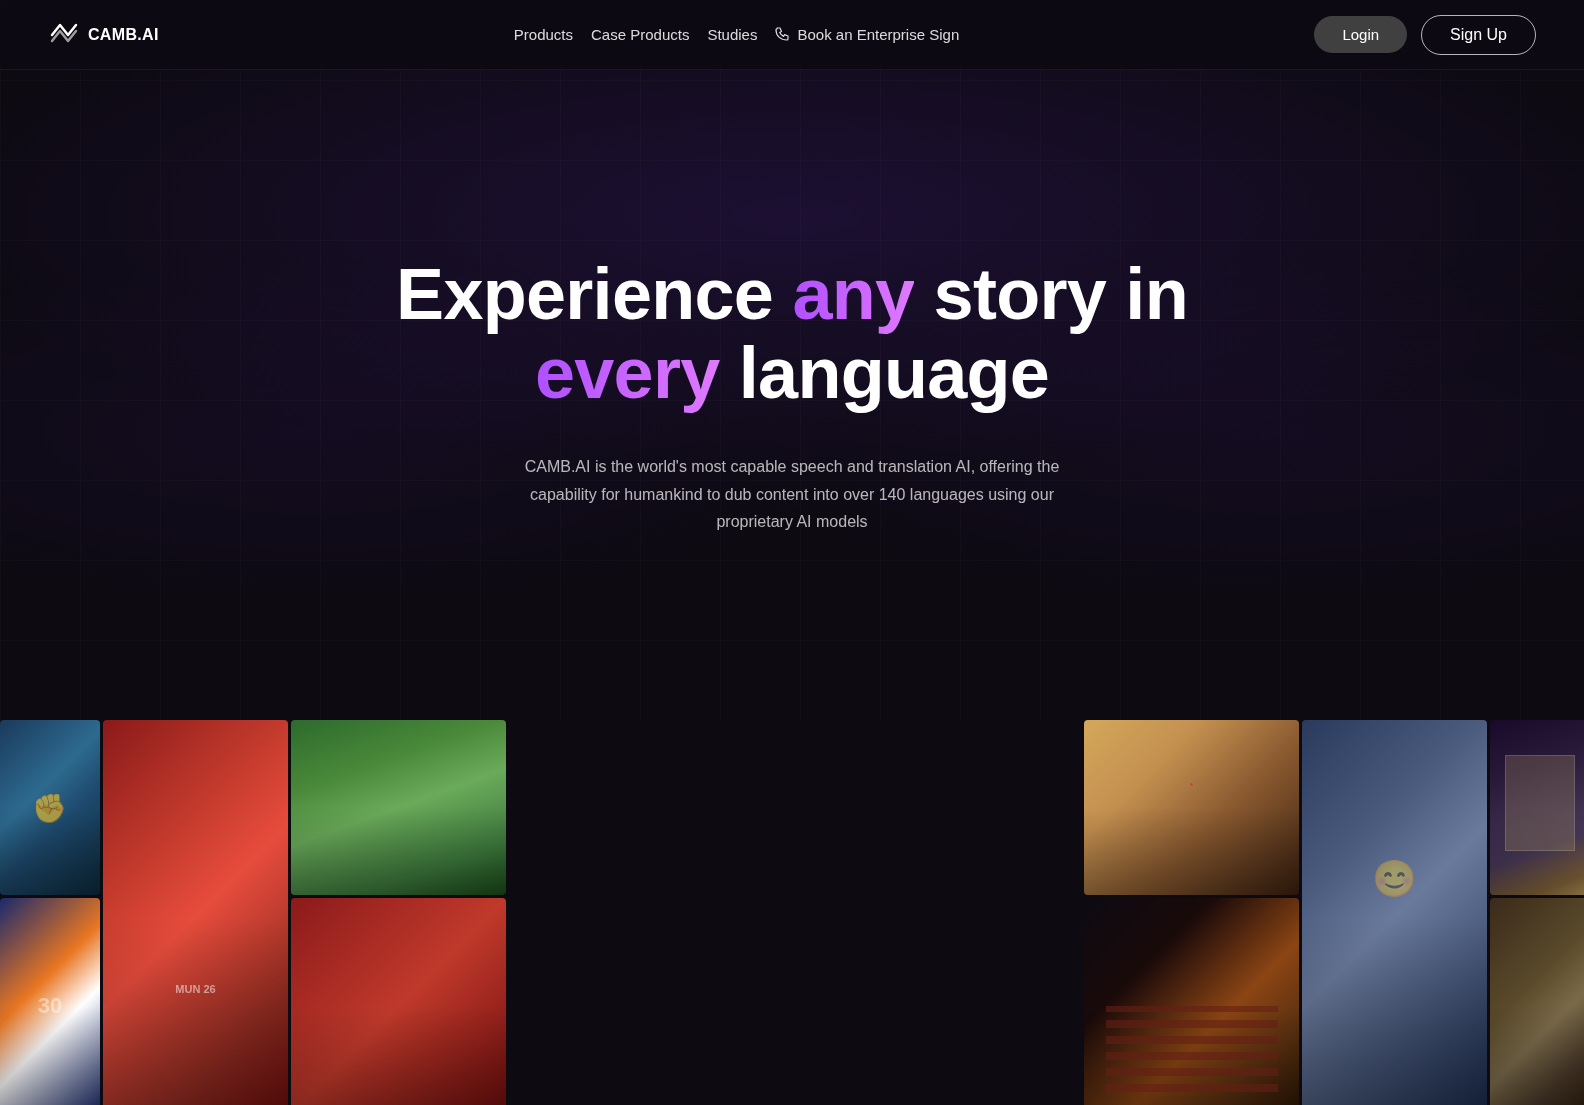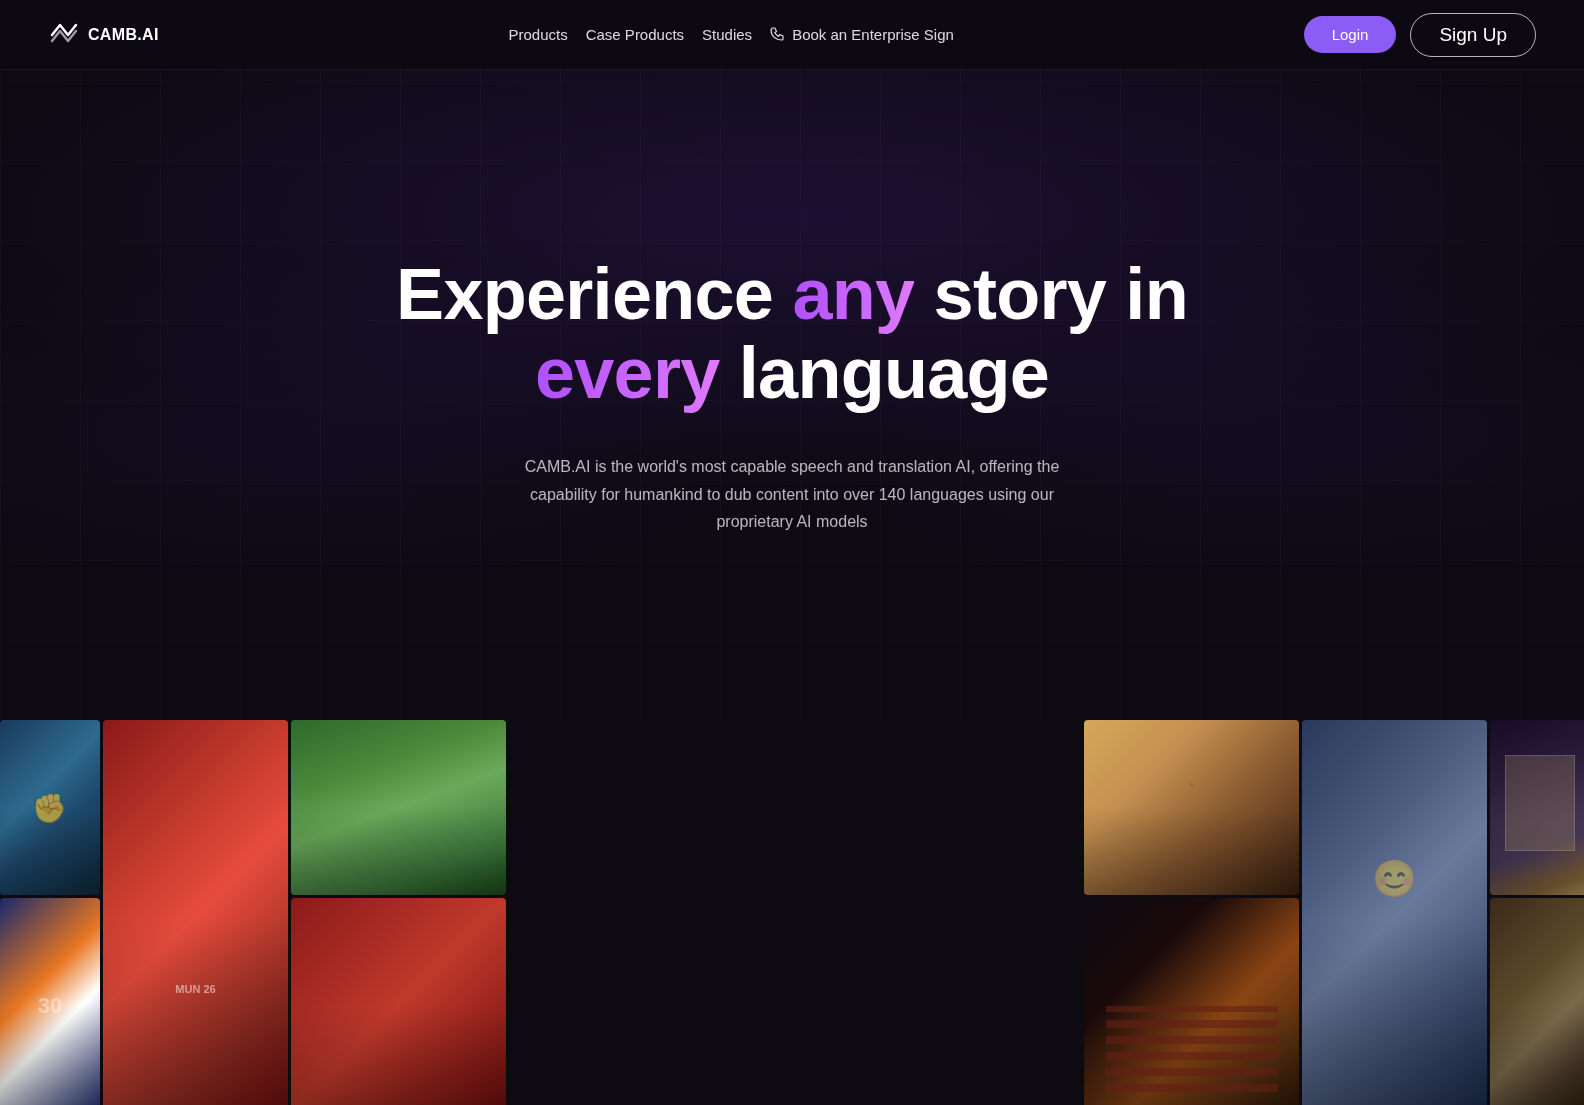--- a/index.html
+++ b/index.html
@@ -71,38 +71,38 @@
       display: inline-block;
     }
 
     .nav-actions {
       display: flex;
       align-items: center;
       gap: 14px;
     }
 
     .btn-login {
-      background: #8b5cf6;
+      background: #404040;
       color: #fff;
       border: none;
       border-radius: 50px;
       padding: 10px 28px;
       font-size: 15px;
       font-weight: 500;
       cursor: pointer;
       transition: background 0.2s;
     }
 
     .btn-signup {
       background: transparent;
       color: #fff;
       border: 1.5px solid rgba(255,255,255,0.7);
       border-radius: 50px;
       padding: 10px 28px;
-      font-size: 19px;
+      font-size: 16px;
       font-weight: 500;
       cursor: pointer;
       transition: border-color 0.2s, color 0.2s;
     }
 
     
     .hero {
       padding-top: 70px;
       min-height: 720px;
       display: flex;

